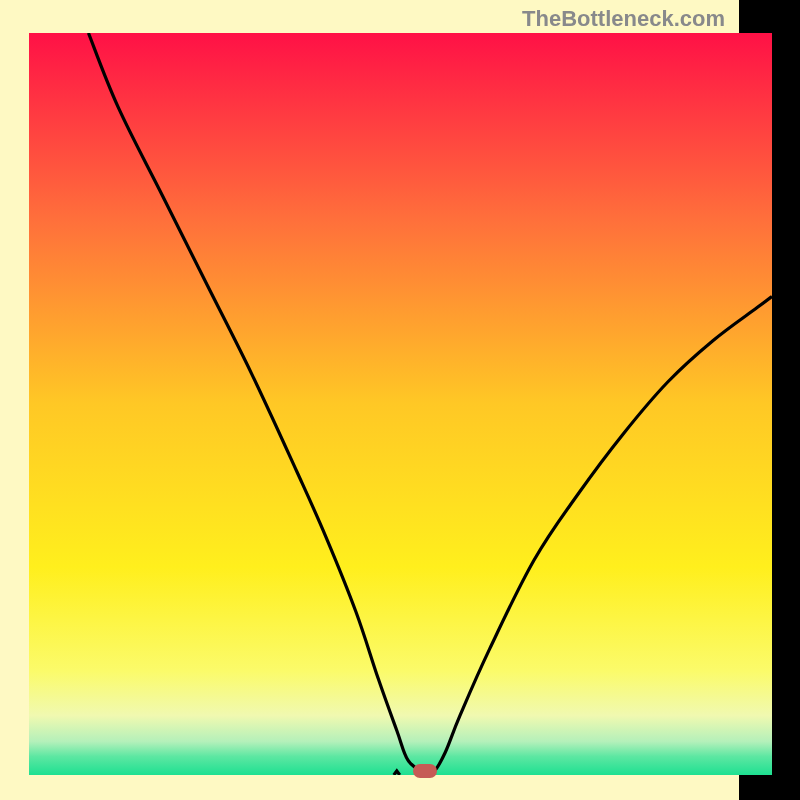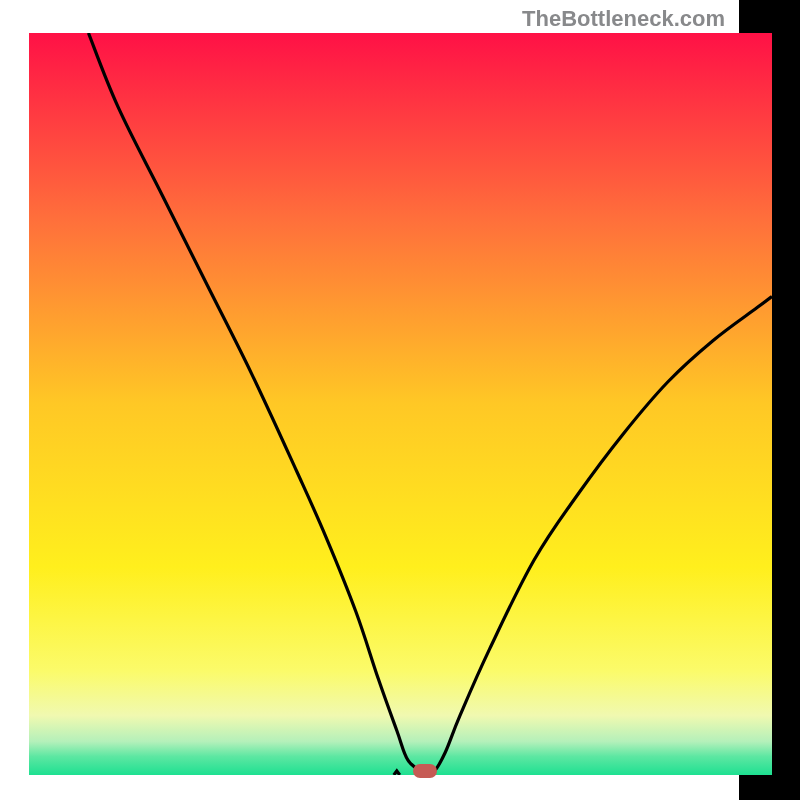--- a/index.html
+++ b/index.html
@@ -7,21 +7,21 @@
     padding: 0;
     width: 800px;
     height: 800px;
     background: #000;
     overflow: hidden;
   }
   .frame {
     position: relative;
     width: 739px;
     height: 800px;
-    background: #ffffff;
+    background: #fef9c3;
   }
   .attribution {
     position: absolute;
     top: 6px;
     right: 14px;
     font-family: Arial, Helvetica, sans-serif;
     font-size: 22px;
     font-weight: bold;
     color: #88898b;
     letter-spacing: 0px;

